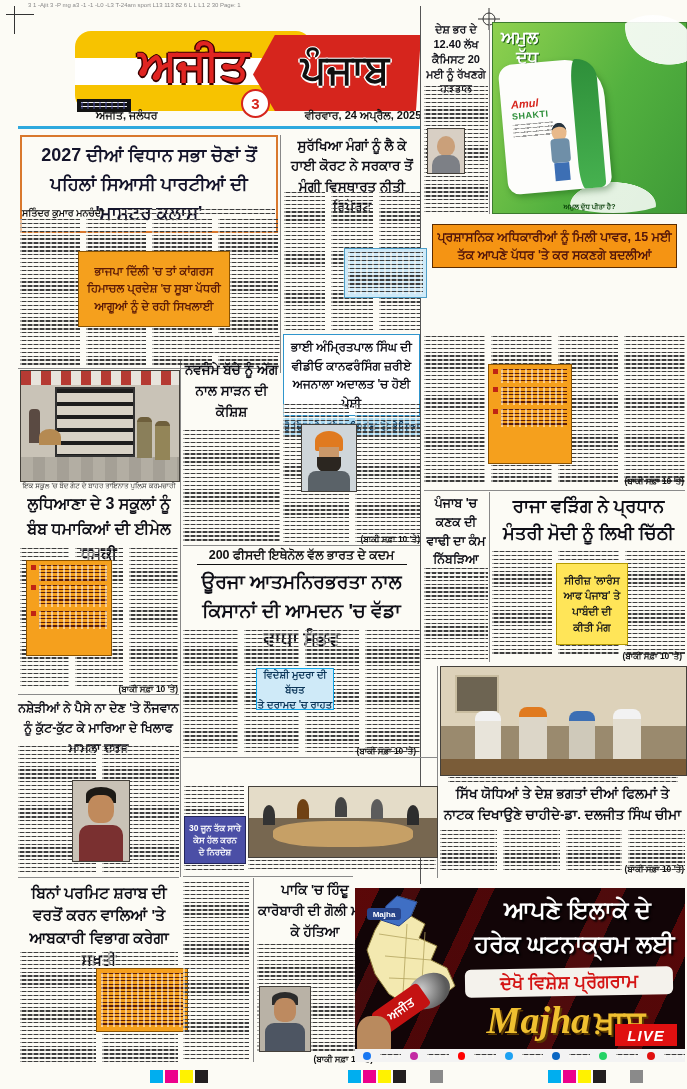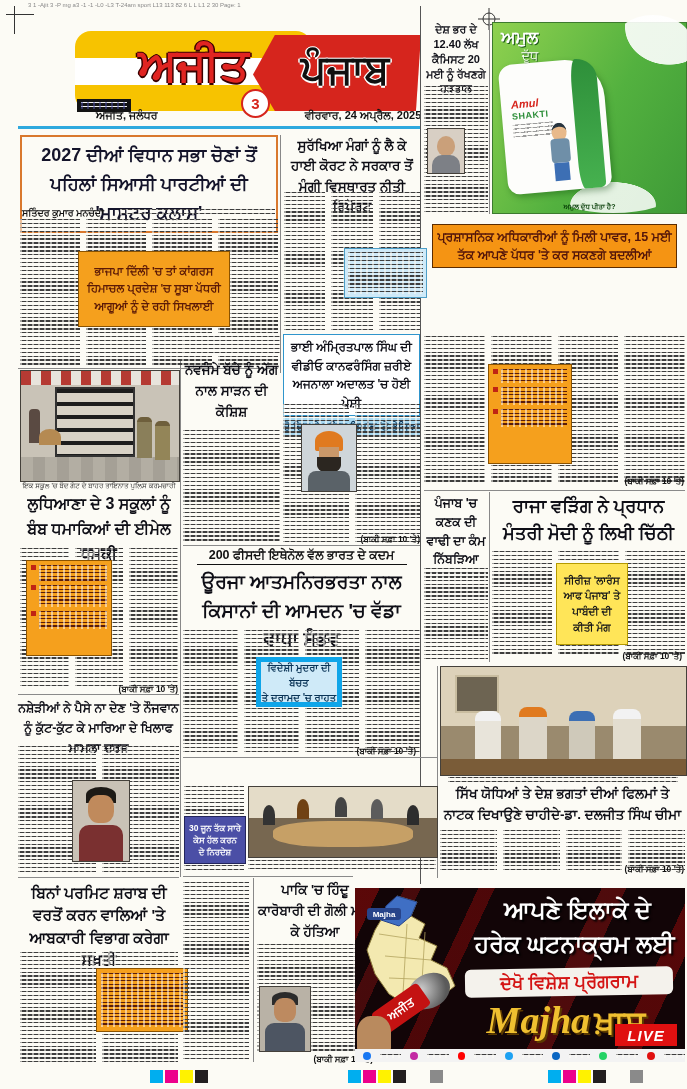--- a/index.html
+++ b/index.html
@@ -114,21 +114,21 @@
     <div class="abs ft" style="left:0;top:64px;width:64px;height:128px"></div>
     <div class="abs photo" style="left:3px;top:106px;width:36px;height:44px;background:#d8cfc4">
       <div class="abs" style="left:9px;top:7px;width:18px;height:20px;border-radius:50% 50% 45% 45%;background:#caa07a"></div>
       <div class="abs" style="left:4px;top:26px;width:28px;height:18px;border-radius:10px 10px 0 0;background:#7d8086"></div>
     </div>
   </div>
 
   <div class="abs" style="left:492px;top:22px;width:193px;height:190px;background:linear-gradient(120deg,#8fd14f 0%,#53b13f 55%,#3e9a37 100%);border:1px solid #3c7a2e">
     <div class="abs" style="left:8px;top:5px;text-align:right">
       <div style="font-size:17px;font-weight:800;color:#fff;text-shadow:1px 1px 0 #1e5c18">ਅਮੁਲ</div>
-      <div style="font-size:13px;font-weight:400;color:#fff;text-shadow:1px 1px 0 #1e5c18">ਦੁੱਧ</div>
+      <div style="font-size:17px;font-weight:700;color:#fff;text-shadow:1px 1px 0 #1e5c18">ਦੁੱਧ</div>
     </div>
     <div class="abs" style="left:120px;top:-8px;width:80px;height:60px;background:radial-gradient(ellipse at 70% 20%,#fff 0 55%,transparent 56%);border-radius:50%;opacity:.9"></div>
     <div class="abs" style="left:60px;top:150px;width:120px;height:40px;background:radial-gradient(ellipse at 50% 80%,#fff 0 50%,transparent 51%);border-radius:50%;opacity:.85"></div>
     <div class="abs" style="left:10px;top:38px;width:104px;height:130px;background:#fdfdfb;border-radius:14px 40px 10px 12px;transform:rotate(-5deg);box-shadow:2px 3px 6px rgba(0,60,0,.35)">
       <div class="abs" style="right:6px;top:0;width:26px;height:100%;background:linear-gradient(#2e8f3a,#46b14f);border-radius:40% 40px 10px 40%"></div>
       <div class="abs" style="left:10px;top:34px;font-size:11px;font-weight:800;font-style:italic;color:#d6251d">Amul</div>
       <div class="abs" style="left:10px;top:47px;font-size:9px;font-weight:800;color:#2e8f3a;letter-spacing:.5px">SHAKTI</div>
       <div class="abs ft" style="left:10px;top:60px;width:40px;height:14px;opacity:.5"></div>
       <div class="abs" style="left:48px;top:62px;width:15px;height:15px;border-radius:50%;background:#e8b98a;border-top:4px solid #27343f"></div>
       <div class="abs" style="left:46px;top:78px;width:19px;height:24px;border-radius:4px;background:#6f8fa8"></div>
@@ -225,21 +225,21 @@
 
   <div class="abs" style="left:183px;top:548px;width:237px;height:208px">
     <div style="width:210px;margin:0 auto;text-align:center;font-size:12.5px;font-weight:bold;border-bottom:1.5px solid #111;padding-bottom:1px">200 ਫੀਸਦੀ ਇਥੇਨੋਲ ਵੱਲ ਭਾਰਤ ਦੇ ਕਦਮ</div>
     <div class="hl" style="margin-top:3px;font-size:19px;line-height:1.5">ਊਰਜਾ ਆਤਮਨਿਰਭਰਤਾ ਨਾਲ ਕਿਸਾਨਾਂ ਦੀ ਆਮਦਨ 'ਚ ਵੱਡਾ ਵਾਧਾ ਸੰਭਵ</div>
     <div class="abs cols" style="left:0;top:82px;width:237px;height:122px">
       <div class="ft"></div>
         <div class="ft"></div>
         <div class="ft"></div>
         <div class="ft"></div>
     </div>
-    <div class="abs" style="left:73px;top:109px;width:76px;height:40px;background:#cfeaf8;border:5px solid #0ea5e9;
+    <div class="abs" style="left:73px;top:120px;width:76px;height:40px;background:#cfeaf8;border:1px solid #0ea5e9;
                 display:flex;align-items:center;justify-content:flex-start">
       <div class="pre" style="font-size:10px;font-weight:bold;color:#0b3558;text-align:center;line-height:1.5">ਵਿਦੇਸ਼ੀ ਮੁਦਰਾ ਦੀ ਬੱਚਤ
 ਤੇ ਦਰਾਮਦ 'ਚ ਰਾਹਤ</div>
     </div>
     <div class="abs cont" style="left:153px;top:198px;width:80px">(ਬਾਕੀ ਸਫ਼ਾ 10 'ਤੇ)</div>
   </div>
 
   <div class="abs" style="left:424px;top:494px;width:64px;height:168px">
     <div class="hl" style="font-size:12.5px;line-height:1.5">ਪੰਜਾਬ 'ਚ ਕਣਕ ਦੀ ਵਾਢੀ ਦਾ ਕੰਮ ਨਿੱਬੜਿਆ</div>
     <div class="ft" style="margin-top:4px;height:8px"></div>

